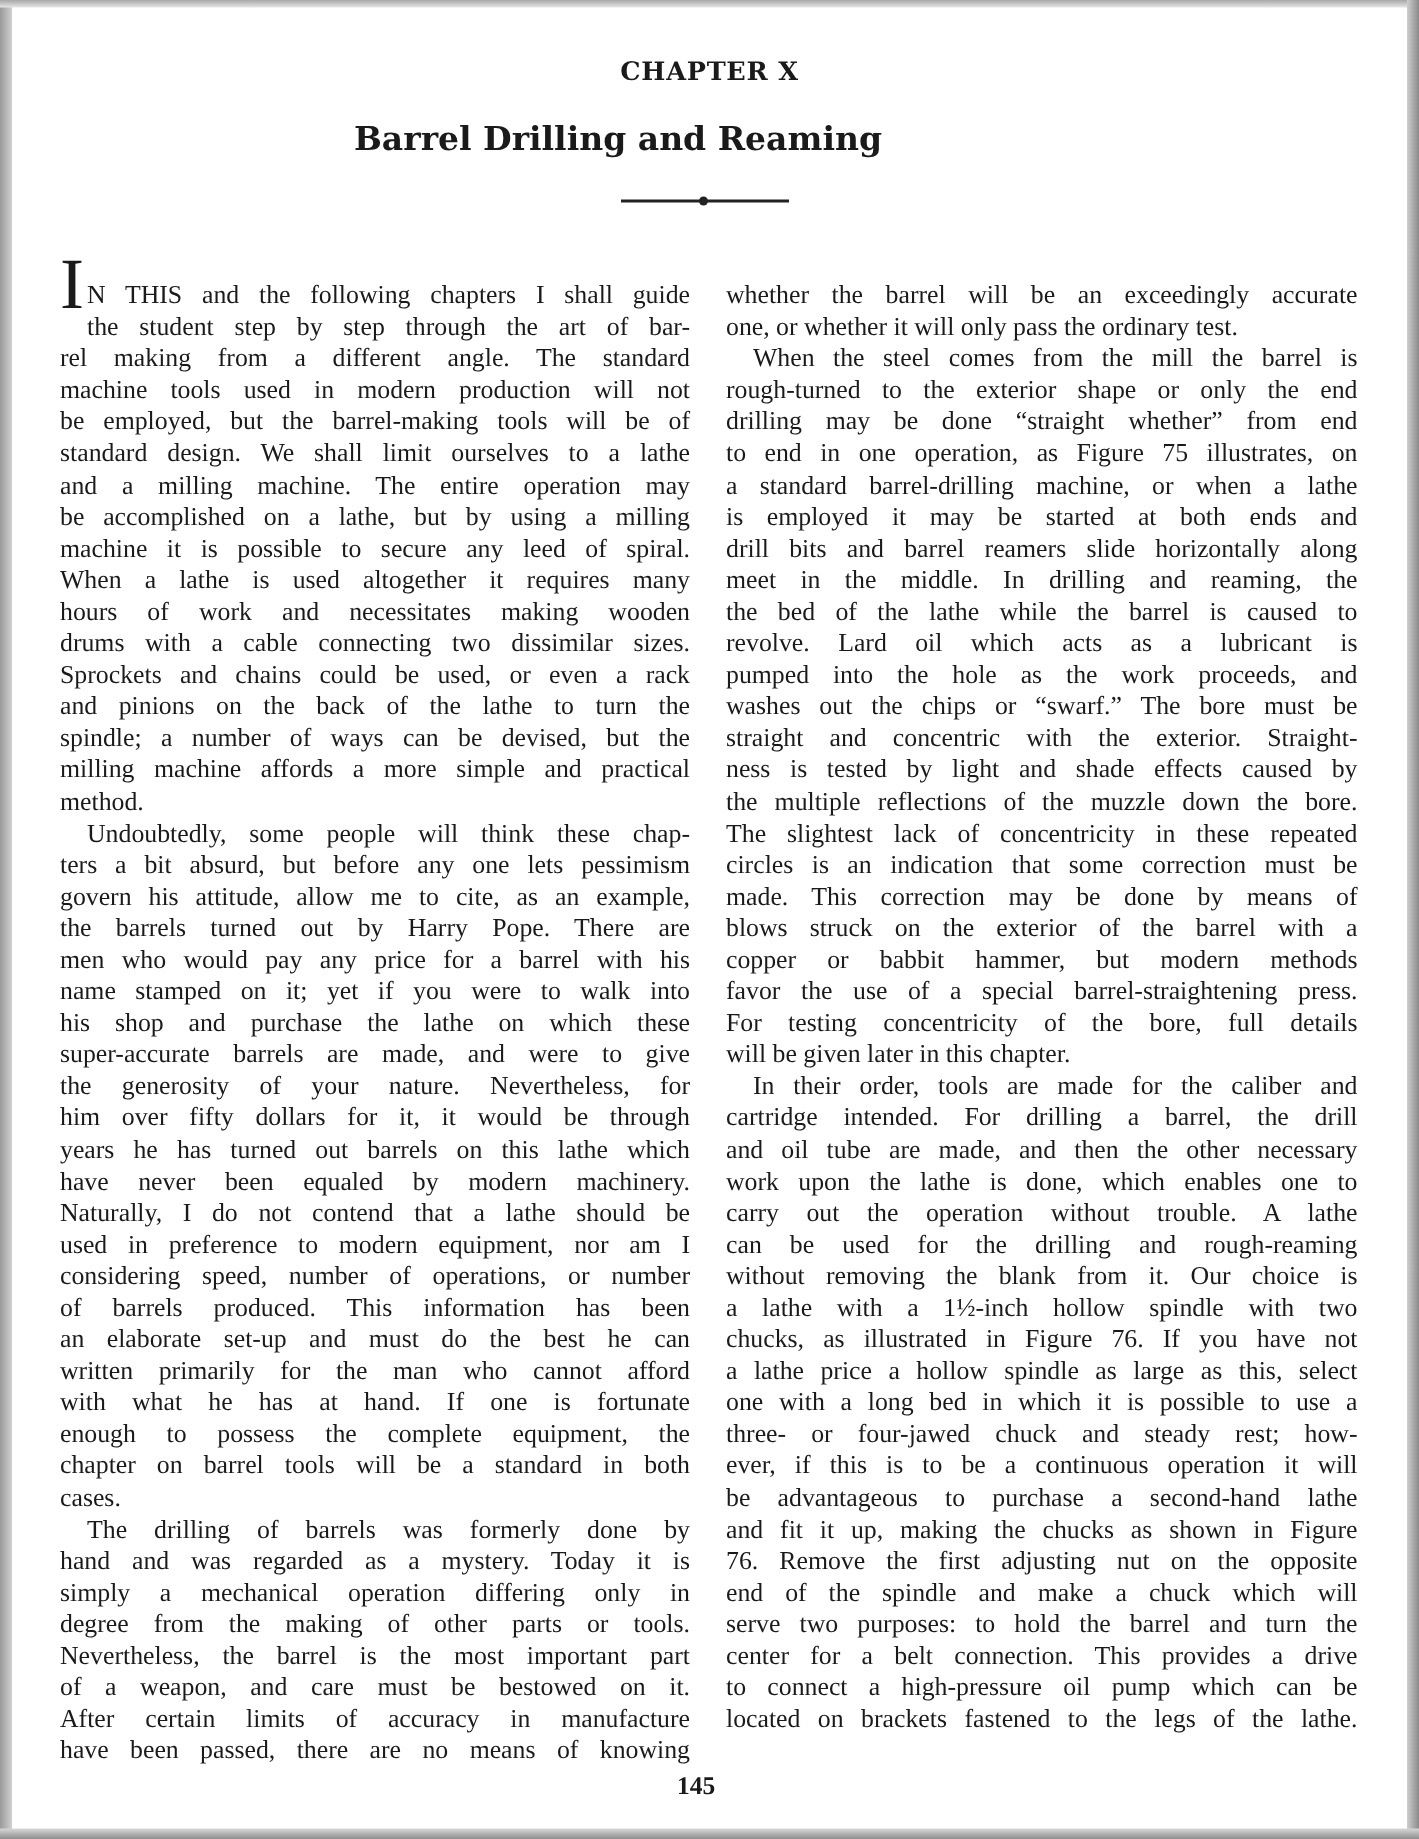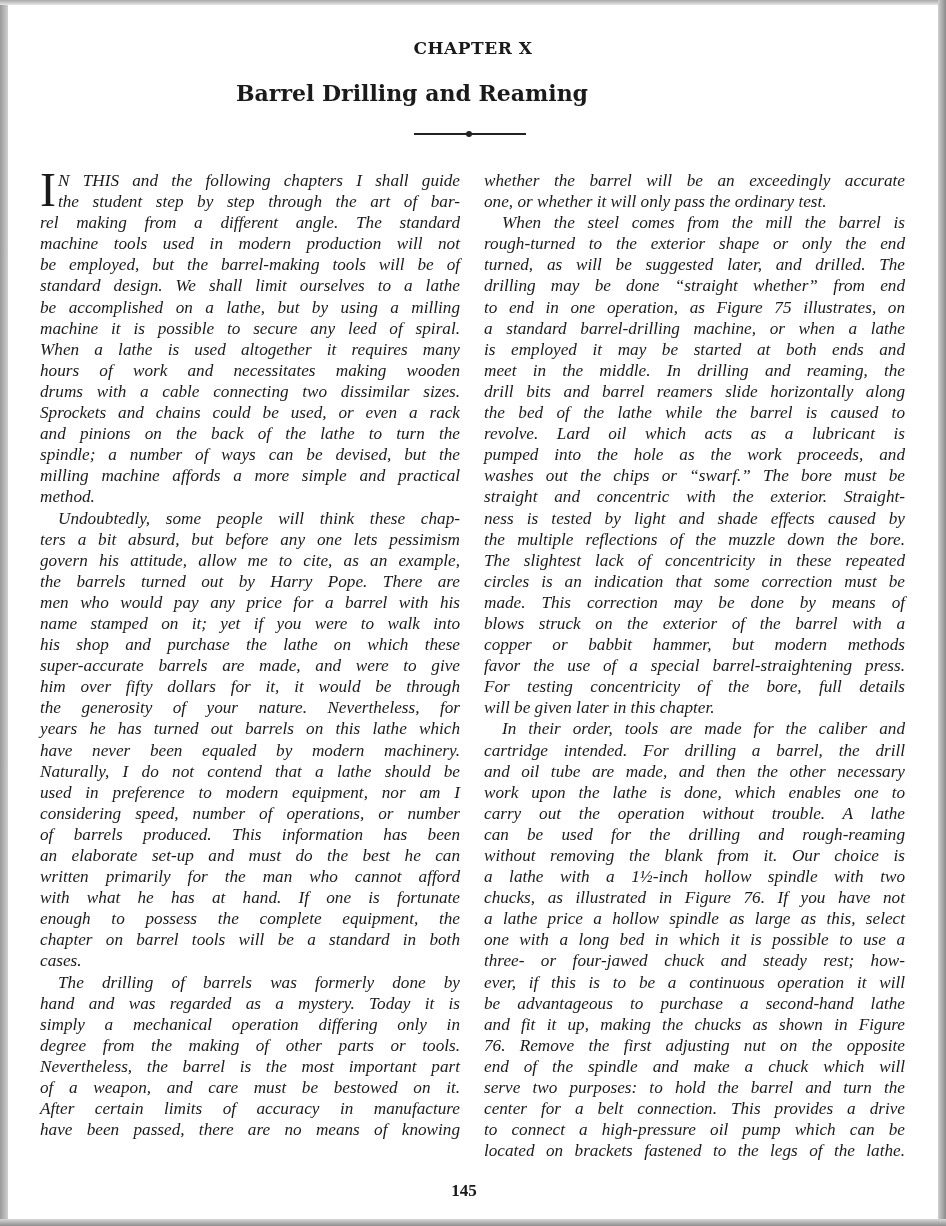--- a/index.html
+++ b/index.html
@@ -33,26 +33,25 @@
       font-size: 22px;
     }
     .ornament {
       position: absolute; top: 131px; left: 414px; width: 112px; height: 6px;
     }
     .ornament .line { position: absolute; top: 2px; left: 0; width: 112px; height: 2px; background: #222; }
     .ornament .dot { position: absolute; top: 0; left: 52px; width: 6px; height: 6px; border-radius: 50%; background: #222; }
 
     .column {
       position: absolute;
-      top: 170px;
+      top: 186px;
       width: 420px;
       font-size: 17.2px;
       line-height: 21.1px;
       text-align: justify;
-      font-style: italic;
     }
     .col-left { left: 40px; }
     .col-right { left: 484px; width: 421px; }
     .line-row {
       display: block;
       white-space: nowrap;
       text-align: justify;
       text-align-last: justify;
       height: 21.1px;
     }
@@ -90,40 +89,41 @@
 
 <div class="dropcap">I</div>
 
 <div class="column col-left" id="left-col">
     <span class="line-row dropcap-indent">N THIS and the following chapters I shall guide</span>
     <span class="line-row dropcap-indent">the student step by step through the art of bar-</span>
     <span class="line-row">rel making from a different angle.  The standard</span>
     <span class="line-row">machine tools used in modern production will not</span>
     <span class="line-row">be employed, but the barrel-making tools will be of</span>
     <span class="line-row">standard design.  We shall limit ourselves to a lathe</span>
+    <span class="line-row">and a milling machine.  The entire operation may</span>
     <span class="line-row">be accomplished on a lathe, but by using a milling</span>
     <span class="line-row">machine it is possible to secure any leed of spiral.</span>
     <span class="line-row">When a lathe is used altogether it requires many</span>
     <span class="line-row">hours of work and necessitates making wooden</span>
     <span class="line-row">drums with a cable connecting two dissimilar sizes.</span>
     <span class="line-row">Sprockets and chains could be used, or even a rack</span>
     <span class="line-row">and pinions on the back of the lathe to turn the</span>
     <span class="line-row">spindle; a number of ways can be devised, but the</span>
     <span class="line-row">milling machine affords a more simple and practical</span>
     <span class="line-row last">method.</span>
     <span class="line-row indent">Undoubtedly, some people will think these chap-</span>
     <span class="line-row">ters a bit absurd, but before any one lets pessimism</span>
     <span class="line-row">govern his attitude, allow me to cite, as an example,</span>
     <span class="line-row">the barrels turned out by Harry Pope.  There are</span>
     <span class="line-row">men who would pay any price for a barrel with his</span>
     <span class="line-row">name stamped on it; yet if you were to walk into</span>
     <span class="line-row">his shop and purchase the lathe on which these</span>
     <span class="line-row">super-accurate barrels are made, and were to give</span>
+    <span class="line-row">the generosity of your nature.  Nevertheless, for</span>
     <span class="line-row">him over fifty dollars for it, it would be through</span>
-    <span class="line-row">the generosity of your nature.  Nevertheless, for</span>
     <span class="line-row">years he has turned out barrels on this lathe which</span>
     <span class="line-row">have never been equaled by modern machinery.</span>
     <span class="line-row">Naturally, I do not contend that a lathe should be</span>
     <span class="line-row">used in preference to modern equipment, nor am I</span>
     <span class="line-row">considering speed, number of operations, or number</span>
     <span class="line-row">of barrels produced.  This information has been</span>
     <span class="line-row">an elaborate set-up and must do the best he can</span>
     <span class="line-row">written primarily for the man who cannot afford</span>
     <span class="line-row">with what he has at hand.  If one is fortunate</span>
     <span class="line-row">enough to possess the complete equipment, the</span>
@@ -136,27 +136,26 @@
     <span class="line-row">Nevertheless, the barrel is the most important part</span>
     <span class="line-row">of a weapon, and care must be bestowed on it.</span>
     <span class="line-row">After certain limits of accuracy in manufacture</span>
     <span class="line-row">have been passed, there are no means of knowing</span>
   </div>
 <div class="column col-right" id="right-col">
     <span class="line-row">whether the barrel will be an exceedingly accurate</span>
     <span class="line-row last">one, or whether it will only pass the ordinary test.</span>
     <span class="line-row indent">When the steel comes from the mill the barrel is</span>
     <span class="line-row">rough-turned to the exterior shape or only the end</span>
-    <span class="line-row">turned, as will be suggested later, and drilled.  The</span>
     <span class="line-row">drilling may be done “straight whether” from end</span>
     <span class="line-row">to end in one operation, as Figure 75 illustrates, on</span>
     <span class="line-row">a standard barrel-drilling machine, or when a lathe</span>
     <span class="line-row">is employed it may be started at both ends and</span>
+    <span class="line-row">drill bits and barrel reamers slide horizontally along</span>
     <span class="line-row">meet in the middle.  In drilling and reaming, the</span>
-    <span class="line-row">drill bits and barrel reamers slide horizontally along</span>
     <span class="line-row">the bed of the lathe while the barrel is caused to</span>
     <span class="line-row">revolve.  Lard oil which acts as a lubricant is</span>
     <span class="line-row">pumped into the hole as the work proceeds, and</span>
     <span class="line-row">washes out the chips or “swarf.”  The bore must be</span>
     <span class="line-row">straight and concentric with the exterior.  Straight-</span>
     <span class="line-row">ness is tested by light and shade effects caused by</span>
     <span class="line-row">the multiple reflections of the muzzle down the bore.</span>
     <span class="line-row">The slightest lack of concentricity in these repeated</span>
     <span class="line-row">circles is an indication that some correction must be</span>
     <span class="line-row">made.  This correction may be done by means of</span>

